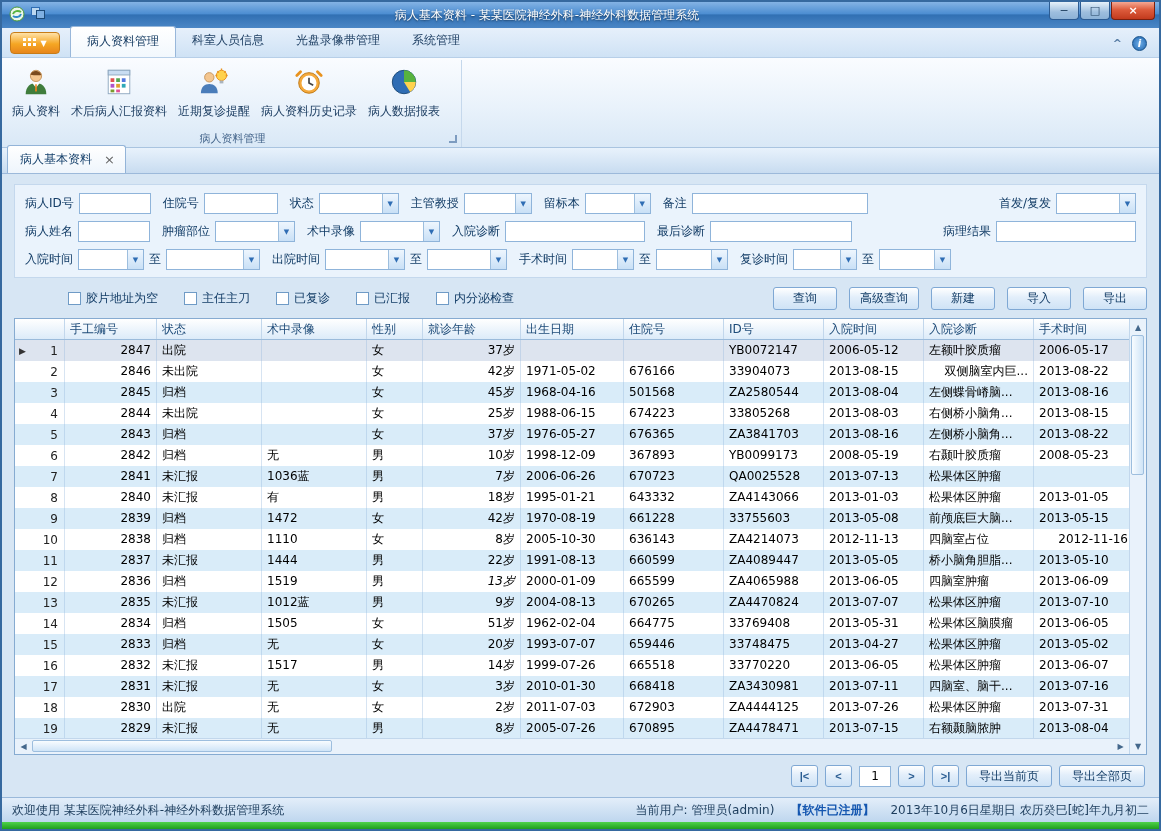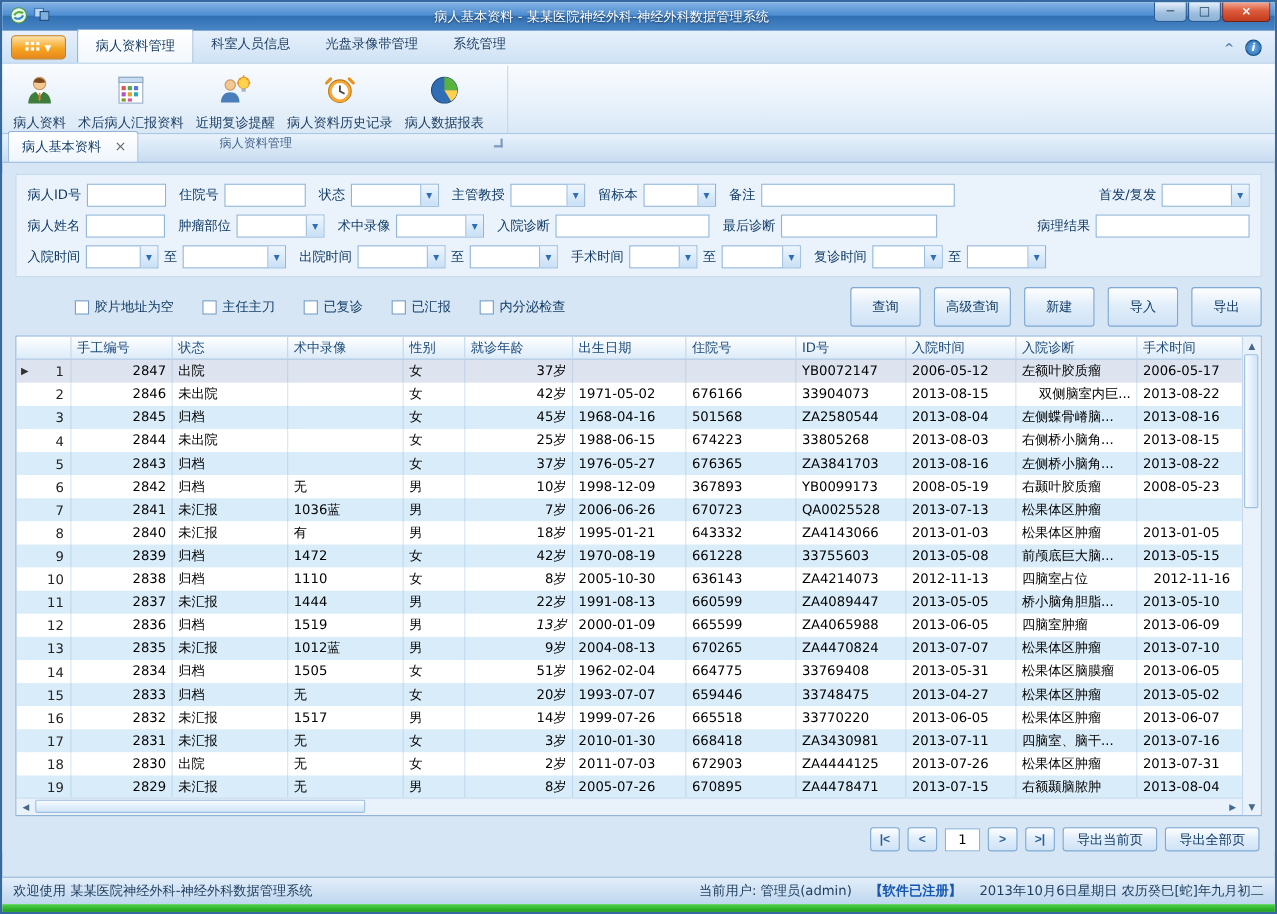--- a/index.html
+++ b/index.html
@@ -31,21 +31,21 @@
   .mtab { padding:6px 16px 7px; color:#1e3f63; white-space:nowrap; cursor:default; }
   .mtab.active { background:linear-gradient(#ffffff,#f2f8fd); border:1px solid #98b7da; border-bottom:none;
     border-radius:3px 3px 0 0; color:#10375f; }
   .tabrow-right { margin-left:auto; display:flex; align-items:center; gap:10px; padding:0 6px 6px 0; }
   .chev { color:#567ba3; font-size:11px; font-weight:bold; }
   .infoicon { width:15px; height:15px; border-radius:50%; background:radial-gradient(#6fb0ea,#1f64ad);
     color:#fff; font-size:10px; font-weight:bold; font-style:italic; display:flex; align-items:center;
     justify-content:center; border:1px solid #155089; }
 
   
-  .ribbon { height: 64px; display:flex; padding:2px 2px 0;
+  .ribbon { height: 90px; display:flex; padding:2px 2px 0;
     background: linear-gradient(180deg,#fafcff,#e9f2fb 55%,#d9e8f6);
     border-bottom:1px solid #a9c4e0; }
   .rgroup { width:458px; display:flex; flex-direction:column; border-right:1px solid #c5d8ec; position:relative; }
   .rbuttons { flex:1; display:flex; align-items:flex-start; padding:4px 4px 0; gap:3px; }
   .rbtn { display:flex; flex-direction:column; align-items:center; padding:3px 4px; border-radius:3px; cursor:pointer; }
   .rlabel { font-size:12px; color:#1e3f63; margin-top:3px; white-space:nowrap; }
   .rfooter { height:17px; display:flex; align-items:center; justify-content:center;
     color:#44658b; font-size:11px; position:relative; }
   .rlauncher { position:absolute; right:4px; bottom:4px; width:8px; height:8px;
     border-right:2px solid #7d9cc0; border-bottom:2px solid #7d9cc0; }
@@ -73,21 +73,21 @@
     align-items:center; justify-content:flex-end; cursor:pointer; }
   .combo-arrow { width:16px; height:100%; display:flex; align-items:center; justify-content:center;
     background:linear-gradient(#eef6fe,#c9e0f6); border-left:1px solid #9dbede;
     color:#2f6db4; font-size:7px; }
 
   .toolrow { margin:9px 12px 0; display:flex; align-items:center; }
   .checks { display:flex; gap:26px; padding-left:54px; }
   .check { display:flex; align-items:center; gap:5px; color:#123c66; cursor:pointer; }
   .cbox { width:13px; height:13px; background:#fff; border:1px solid #6f9bc6; }
   .actions { margin-left:auto; display:flex; gap:12px; }
-  .abtn { min-width:64px; height:36px; border:1px solid #7fa8d4; border-radius:3px; cursor:pointer;
+  .abtn { min-width:64px; height:23px; border:1px solid #7fa8d4; border-radius:3px; cursor:pointer;
     background:linear-gradient(#ffffff,#e2eefa 45%,#cfe3f6); color:#123c66; font:inherit; padding:0 10px; }
 
   
   .grid { margin:8px 12px 0; border:1px solid #86abd1; background:#fff; display:flex; height:437px; }
   .grid-main { flex:1; display:flex; flex-direction:column; overflow:hidden; }
   .grid-header { display:flex; height:21px; flex:0 0 21px;
     background:linear-gradient(#ffffff,#dcebf9); border-bottom:1px solid #9bbbdb; }
   .gh-cell { border-right:1px solid #c2d7ec; display:flex; align-items:center; padding:0 5px;
     color:#1c4a78; overflow:hidden; white-space:nowrap; cursor:pointer; }
   .gh-cell.indicator { width:50px; flex:0 0 50px; cursor:default; }
@@ -570,21 +570,21 @@
               <div class="gcell" style="width: 92px; flex: 0 0 92px; text-align: right;">2838</div>
               <div class="gcell" style="width: 105px; flex: 0 0 105px; text-align: left;">归档</div>
               <div class="gcell" style="width: 105px; flex: 0 0 105px; text-align: left;">1110</div>
               <div class="gcell" style="width: 56px; flex: 0 0 56px; text-align: left;">女</div>
               <div class="gcell" style="width: 98px; flex: 0 0 98px; text-align: right;">8岁</div>
               <div class="gcell" style="width: 103px; flex: 0 0 103px; text-align: left;">2005-10-30</div>
               <div class="gcell" style="width: 100px; flex: 0 0 100px; text-align: left;">636143</div>
               <div class="gcell" style="width: 100px; flex: 0 0 100px; text-align: left;">ZA4214073</div>
               <div class="gcell" style="width: 100px; flex: 0 0 100px; text-align: left;">2012-11-13</div>
               <div class="gcell" style="width: 110px; flex: 0 0 110px; text-align: left;">四脑室占位</div>
-              <div class="gcell" style="width: 100px; flex: 0 0 100px; text-align: center;">2012-11-16</div>
+              <div class="gcell" style="width: 100px; flex: 0 0 100px; text-align: right;">2012-11-16</div>
             </div>
             <div class="grow alt">
               <div class="gcell indicator">
                 <span class="rownum">11</span>
               </div>
               <div class="gcell" style="width: 92px; flex: 0 0 92px; text-align: right;">2837</div>
               <div class="gcell" style="width: 105px; flex: 0 0 105px; text-align: left;">未汇报</div>
               <div class="gcell" style="width: 105px; flex: 0 0 105px; text-align: left;">1444</div>
               <div class="gcell" style="width: 56px; flex: 0 0 56px; text-align: left;">男</div>
               <div class="gcell" style="width: 98px; flex: 0 0 98px; text-align: right;">22岁</div>

